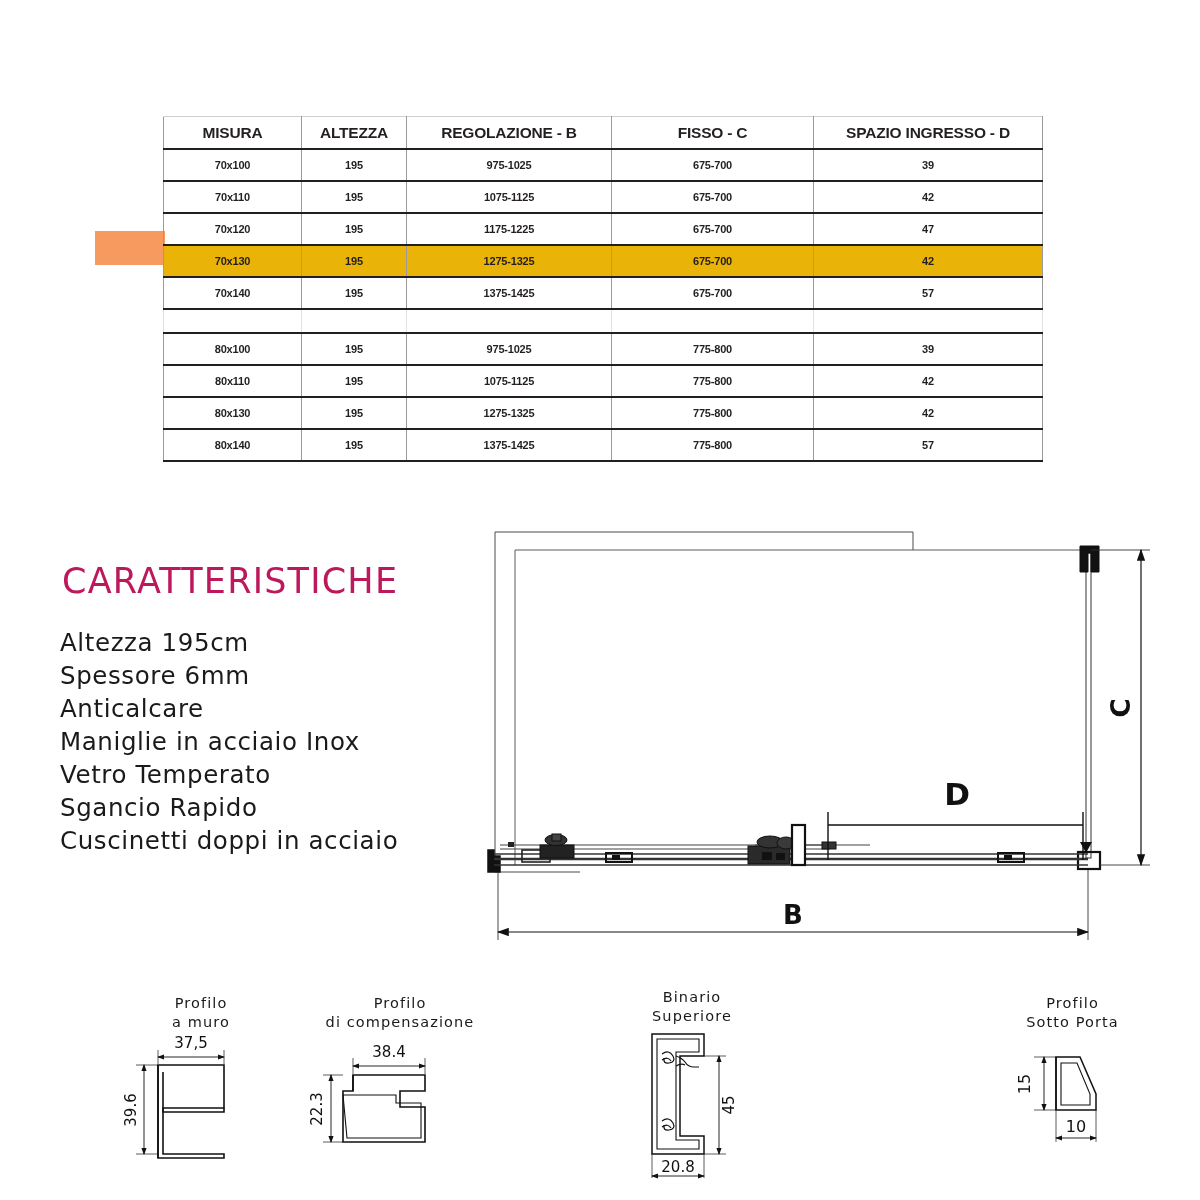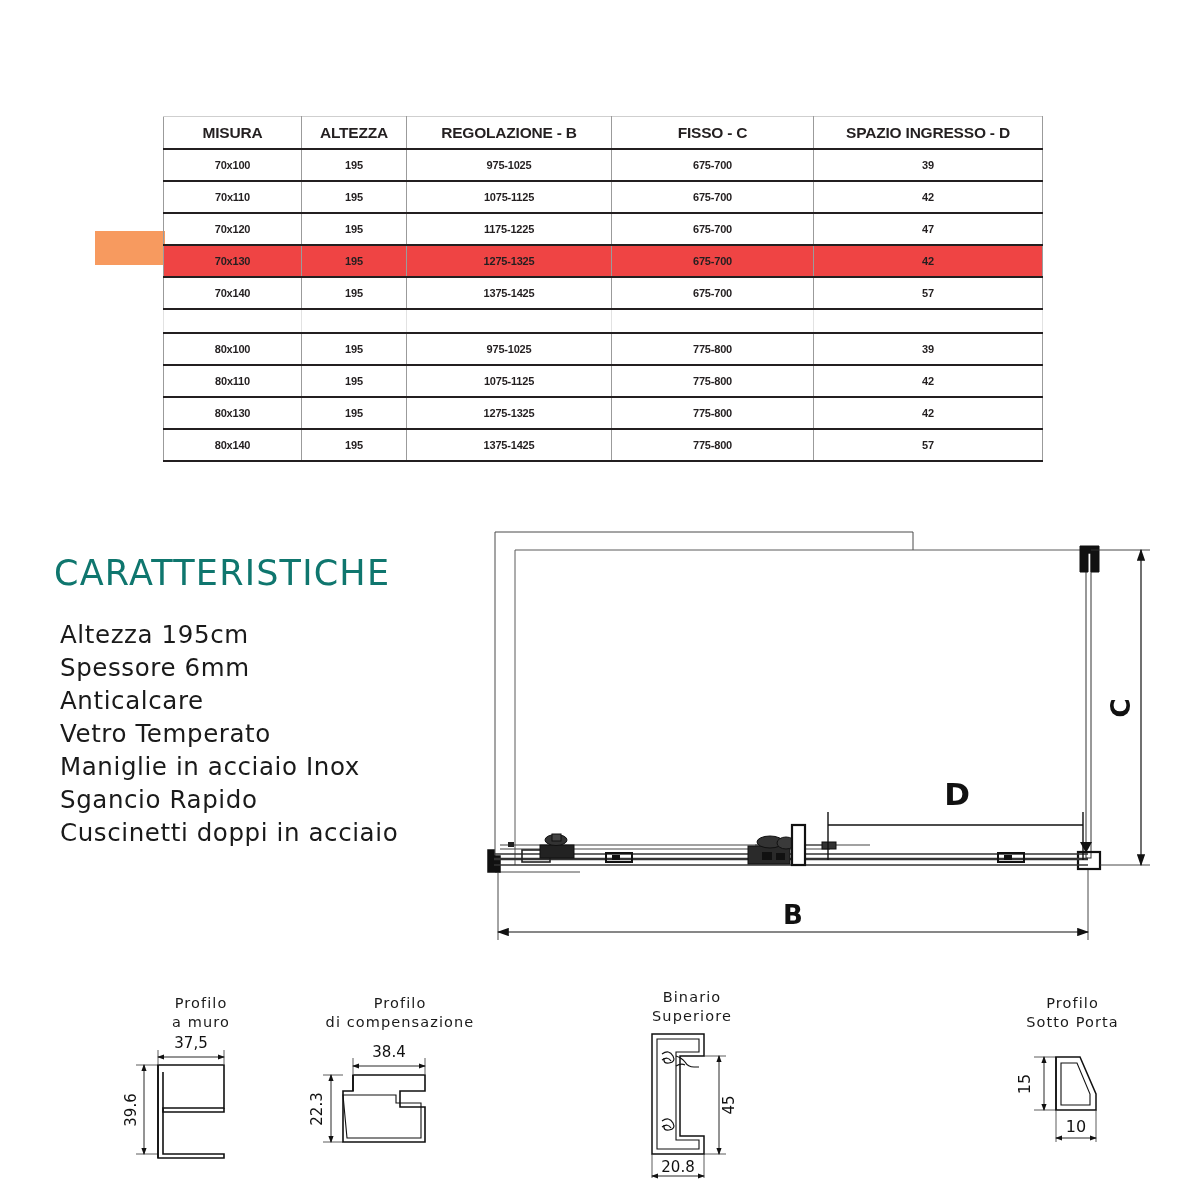--- a/index.html
+++ b/index.html
@@ -53,21 +53,21 @@
   }
   table.spec tr.gap td {
     border: none;
     border-left: 1px solid #e2e2e2;
     border-right: 1px solid #e2e2e2;
     height: 22px;
     background: #fff;
   }
   table.spec tr.gap td:first-child { border-left: 1px solid #e2e2e2; }
   table.spec tr.highlight td {
-    background: #ef4444;
+    background: #eab308;
   }
   
   col.c0 { width: 138px; }
   col.c1 { width: 105px; }
   col.c2 { width: 205px; }
   col.c3 { width: 202px; }
   col.c4 { width: 229px; }
 
   
   #row-marker {
@@ -80,26 +80,26 @@
   }
 
   
   #features {
     position: absolute;
     left: 46px;
     top: 548px;
     width: 470px;
   }
   #features h1 {
-    margin: 8px;
+    margin: 16px;
     font-family: "DejaVu Sans", sans-serif;
     font-weight: 400;
     font-size: 35px;
     letter-spacing: 1.2px;
-    color: #0f766e;
+    color: #be185d;
     line-height: 1;
   }
   #features ul {
     list-style: none;
     margin: 4px;
     padding: 0;
     margin-top: 27px;
     margin-left: 14px;
   }
   #features li {
@@ -239,22 +239,22 @@
     </tbody>
   </table>
 </div>
 
 <div id="features">
   <h1>CARATTERISTICHE</h1>
   <ul>
     <li>Altezza 195cm</li>
     <li>Spessore 6mm</li>
     <li>Anticalcare</li>
+    <li>Maniglie in acciaio Inox</li>
     <li>Vetro Temperato</li>
-    <li>Maniglie in acciaio Inox</li>
     <li>Sgancio Rapido</li>
     <li>Cuscinetti doppi in acciaio</li>
   </ul>
 </div>
 
 <div id="plan-drawing">
 <svg width="700" height="440" viewBox="0 0 700 440">
   <defs>
     <marker id="arrH" markerWidth="10" markerHeight="7" refX="9" refY="3.5" orient="auto">
       <polygon points="0 0, 10 3.5, 0 7" fill="#111"></polygon>

